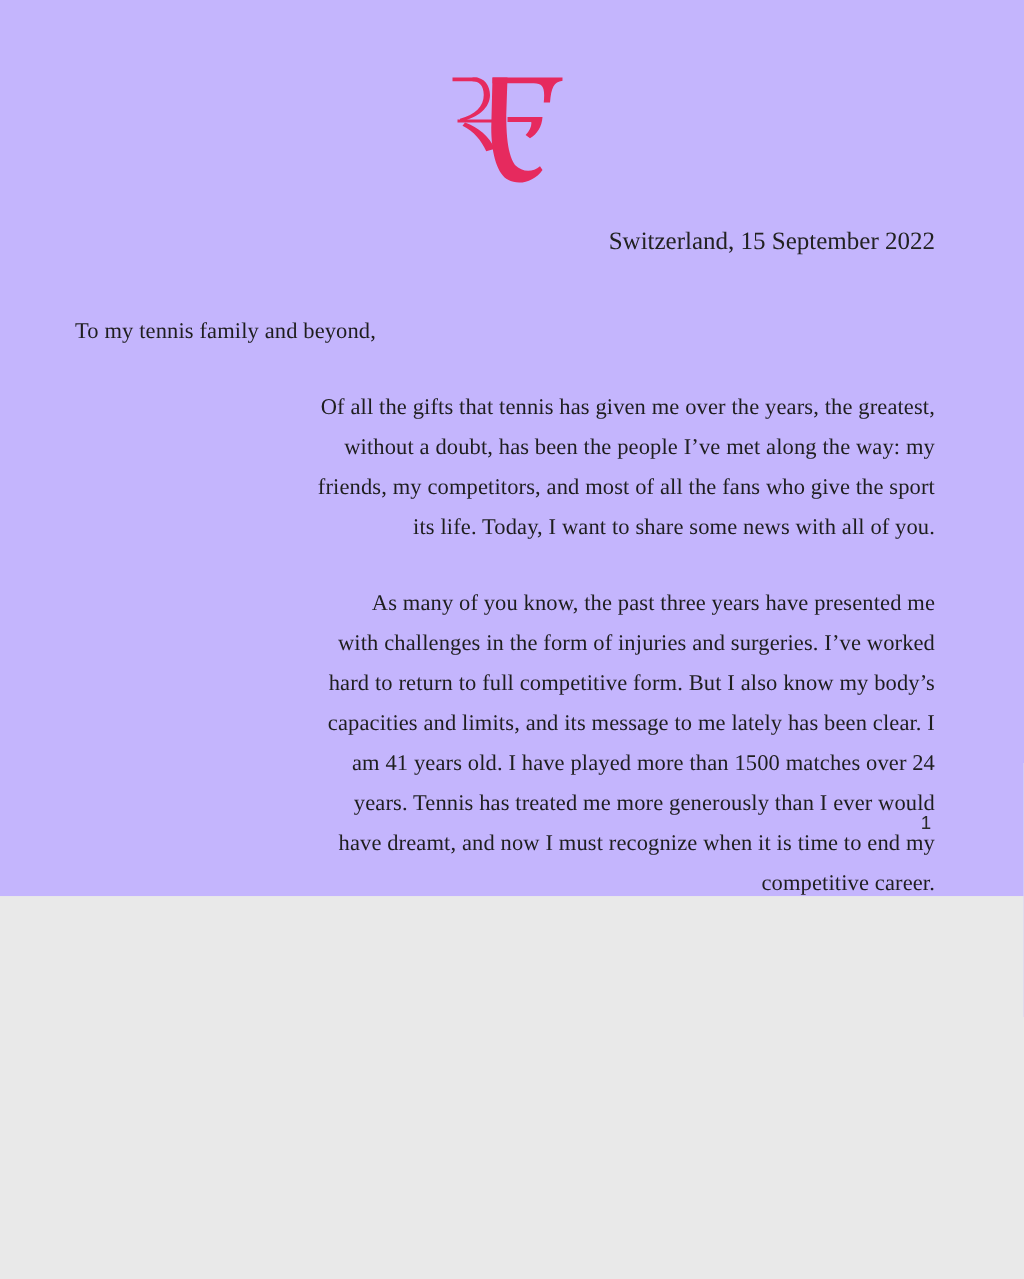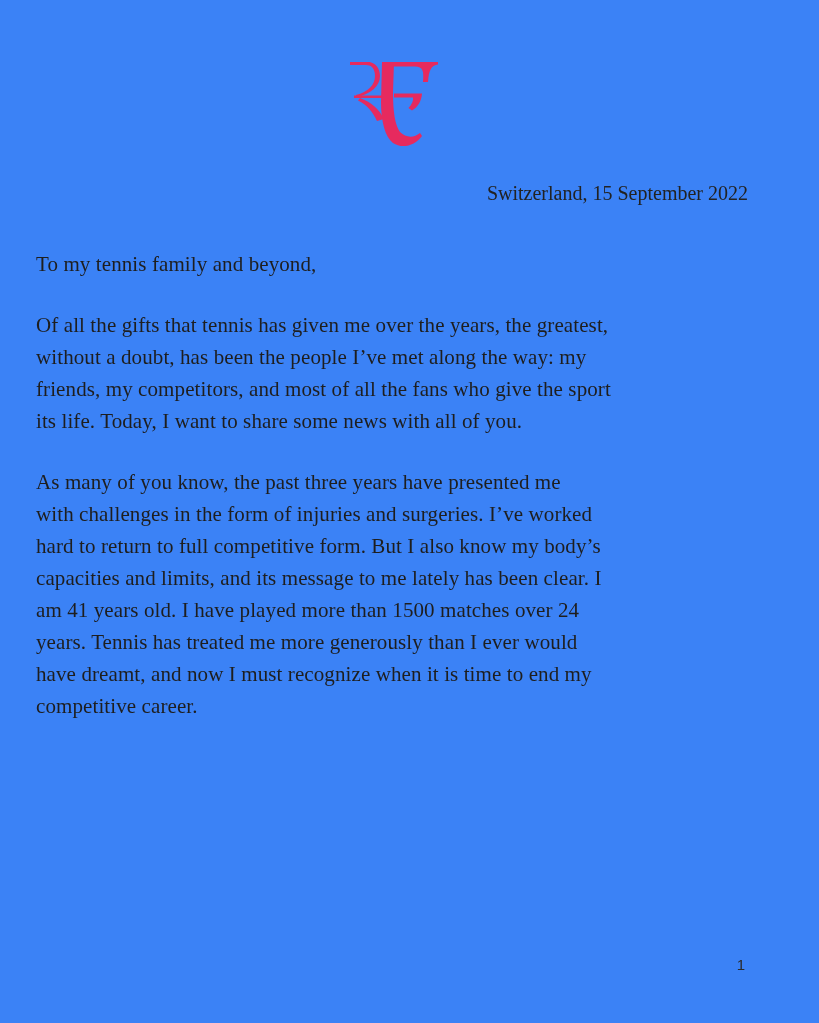--- a/index.html
+++ b/index.html
@@ -3,54 +3,55 @@
 <meta charset="utf-8">
 <style>
   html, body {
     margin: 0;
     padding: 0;
     background: #e9e9e9;
   }
   .page {
     position: relative;
     width: 819px;
-    height: 1023px;
+    height: 717px;
     margin: 0 auto;
-    background: #3b82f6;
+    background: #c4b5fd;
     box-sizing: border-box;
-    padding: 57px 71px 0 36px;
+    padding: 57px 71px 0 60px;
     font-family: "Liberation Serif", "DejaVu Serif", serif;
     color: #1e1e1e;
     overflow: hidden;
   }
   .logo {
     display: block;
     width: 96px;
     height: 102px;
     margin: 0 auto;
   }
   .dateline {
     margin-top: 21px;
     text-align: right;
     font-size: 20px;
     line-height: 26px;
     color: #222222;
   }
   .letter-body p {
     margin: 0;
-    font-size: 21px;
+    font-size: 18px;
     line-height: 32px;
     white-space: pre-line;
     letter-spacing: 0.1px;
   }
   .salutation {
     margin-top: 42px !important;
   }
   .para {
     margin-top: 29px !important;
+    text-align: right;
   }
   .page-number {
     position: absolute;
     right: 74px;
     bottom: 50px;
     font-family: "Liberation Sans", "DejaVu Sans", sans-serif;
     font-size: 15px;
     color: #2a2a2a;
   }
 </style>

